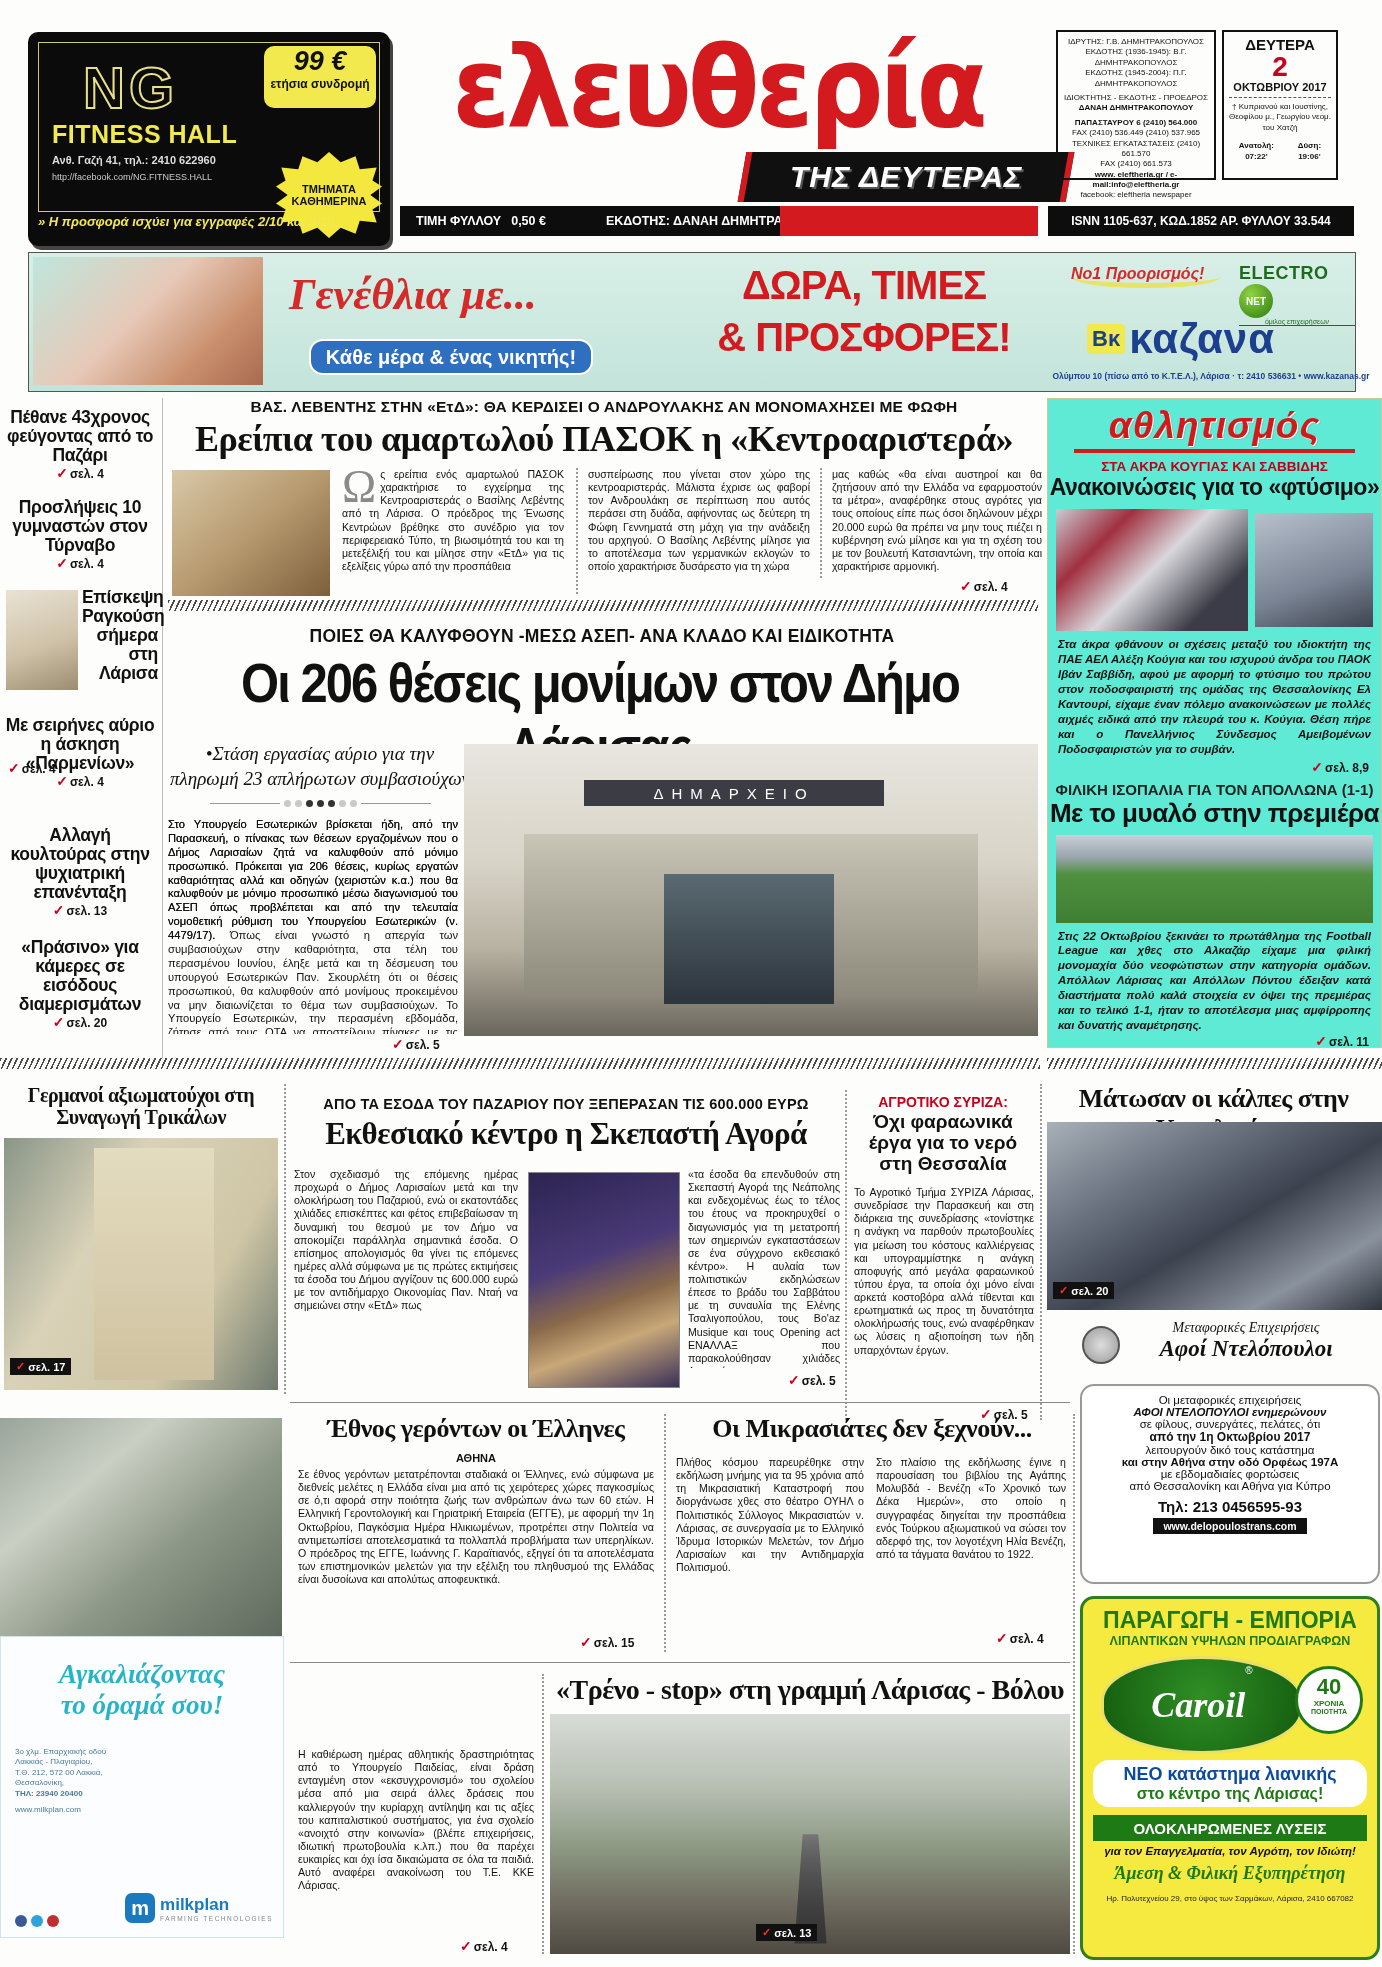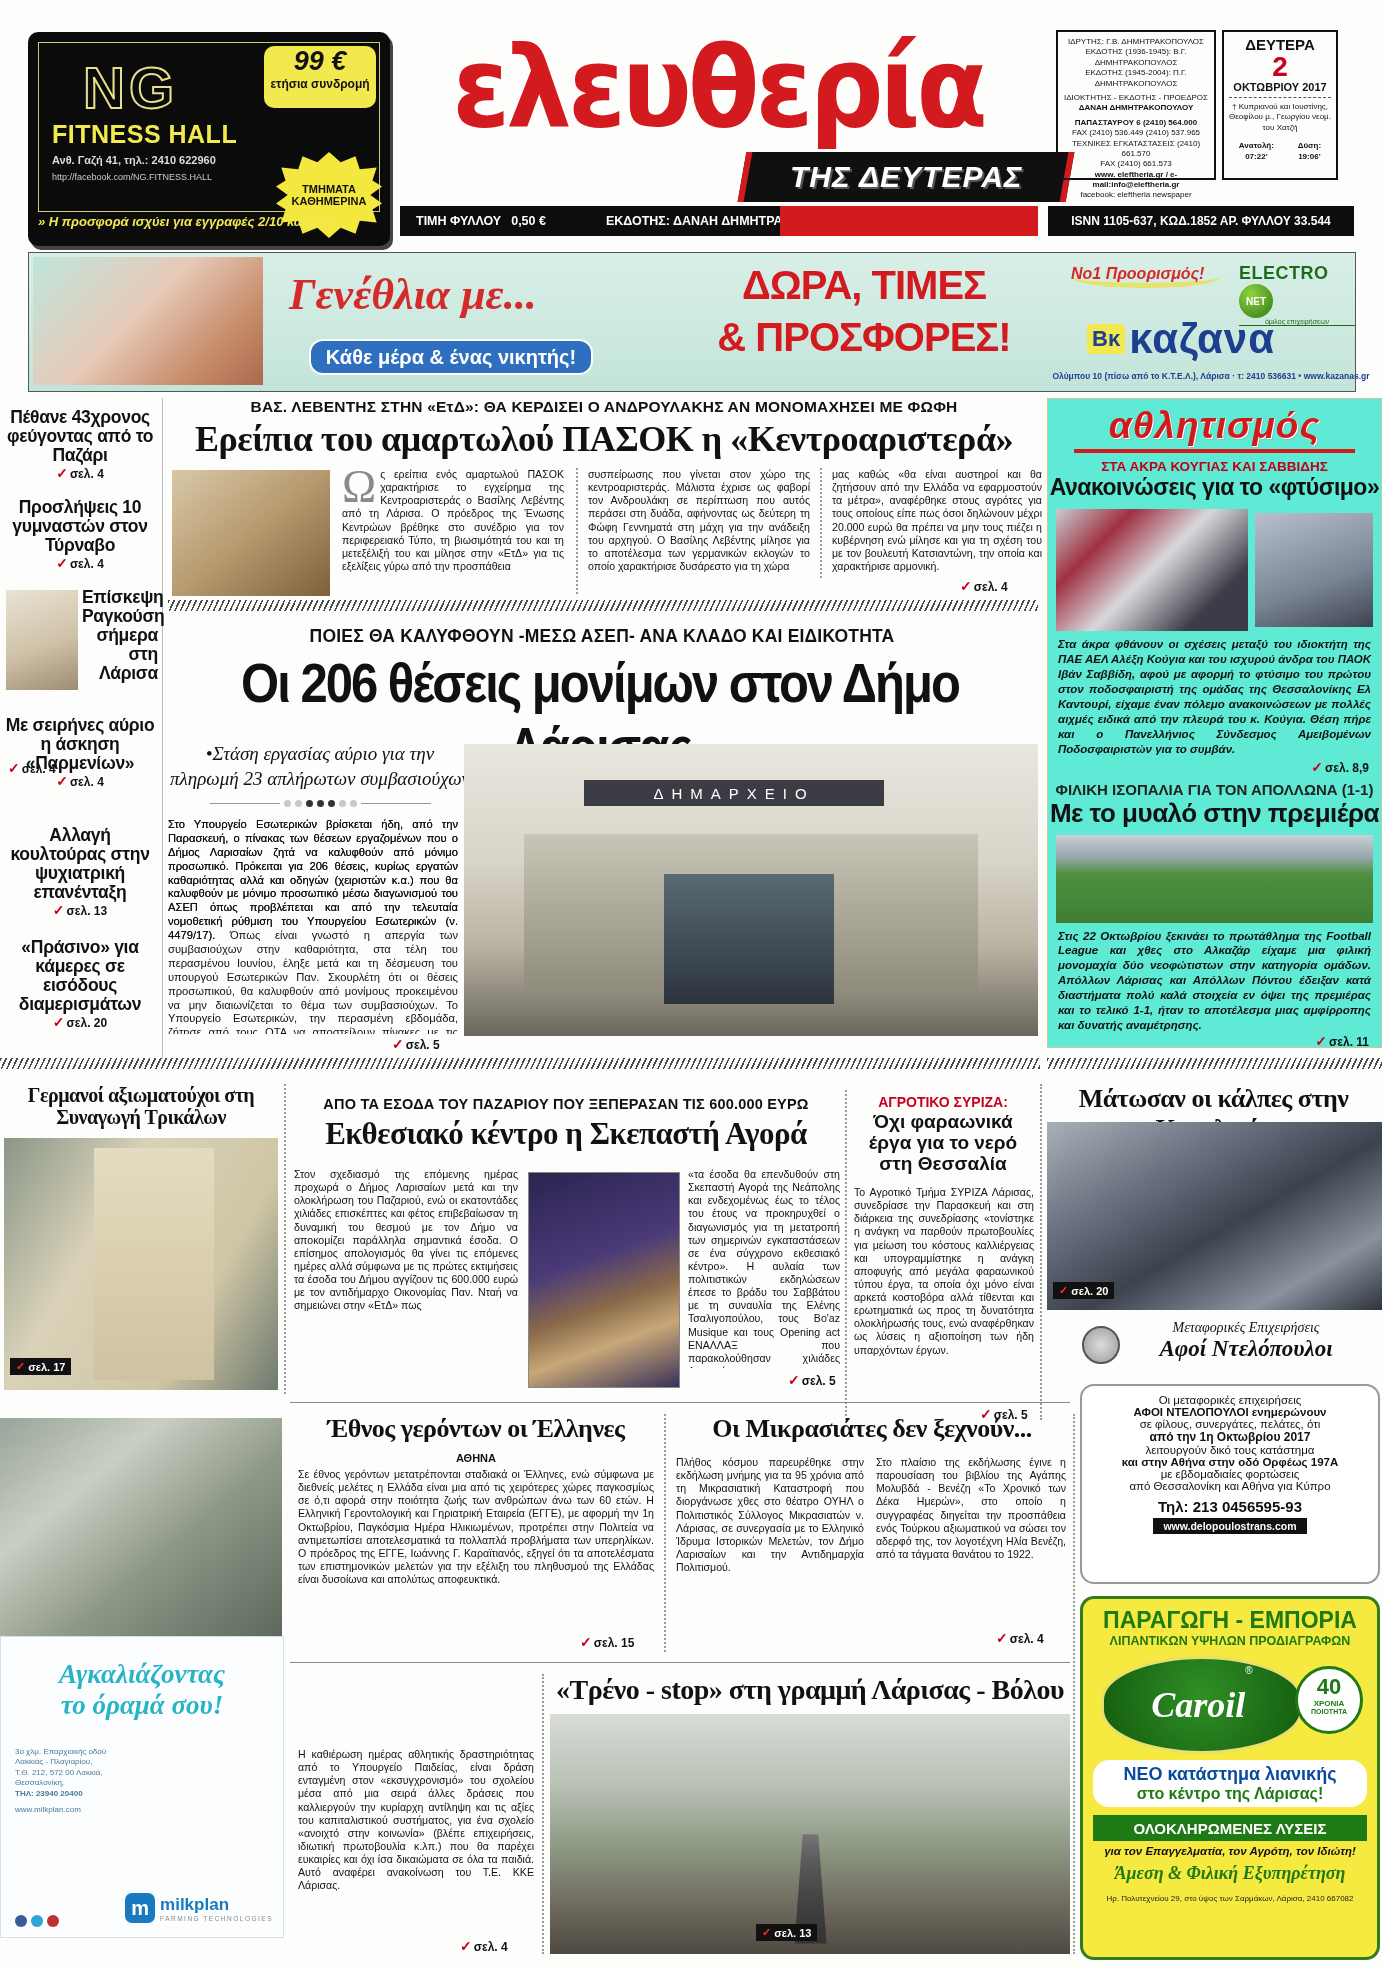--- a/index.html
+++ b/index.html
@@ -347,21 +347,21 @@
   </div>
 
   <div class="abs vdot" style="left:1073px;top:1414px;height:540px;"></div>
 
   <div class="abs" style="left:1080px;top:1320px;width:302px;height:270px;">
     <div style="position:absolute;left:2px;top:6px;width:34px;height:34px;border:2px solid #555;border-radius:50%;background:radial-gradient(circle,#ddd,#999);"></div>
     <div class="ctr serif" style="font-style:italic;font-size:14px;margin-left:30px;">Μεταφορικές Επιχειρήσεις</div>
     <div class="ctr serif" style="font-style:italic;font-weight:bold;font-size:23px;margin-left:30px;">Αφοί Ντελόπουλοι</div>
     <div class="delo-box ctr" style="position:absolute;left:0;top:64px;width:300px;height:200px;padding-top:8px;box-sizing:border-box;">
       <div style="font-size:11.5px;">Οι μεταφορικές επιχειρήσεις</div>
-      <div style="font-size:11.5px;font-weight:bold;">ΑΦΟΙ ΝΤΕΛΟΠΟΥΛΟΙ ενημερώνουν</div>
+      <div style="font-size:11.5px;font-weight:bold;font-style:italic;">ΑΦΟΙ ΝΤΕΛΟΠΟΥΛΟΙ ενημερώνουν</div>
       <div style="font-size:11.5px;">σε φίλους, συνεργάτες, πελάτες, ότι</div>
       <div style="font-size:12px;font-weight:bold;">από την 1η Οκτωβρίου 2017</div>
       <div style="font-size:11.5px;">λειτουργούν δικό τους κατάστημα</div>
       <div style="font-size:11.5px;font-weight:bold;">και στην Αθήνα στην οδό Ορφέως 197Α</div>
       <div style="font-size:11.5px;">με εβδομαδιαίες φορτώσεις</div>
       <div style="font-size:11.5px;">από Θεσσαλονίκη και Αθήνα για Κύπρο</div>
       <div style="font-size:15px;font-weight:900;margin-top:6px;">Τηλ: 213 0456595-93</div>
       <div style="display:inline-block;background:#111;color:#fff;font-size:10.5px;font-weight:bold;padding:2px 10px;margin-top:3px;">www.delopoulostrans.com</div>
     </div>
   </div>

